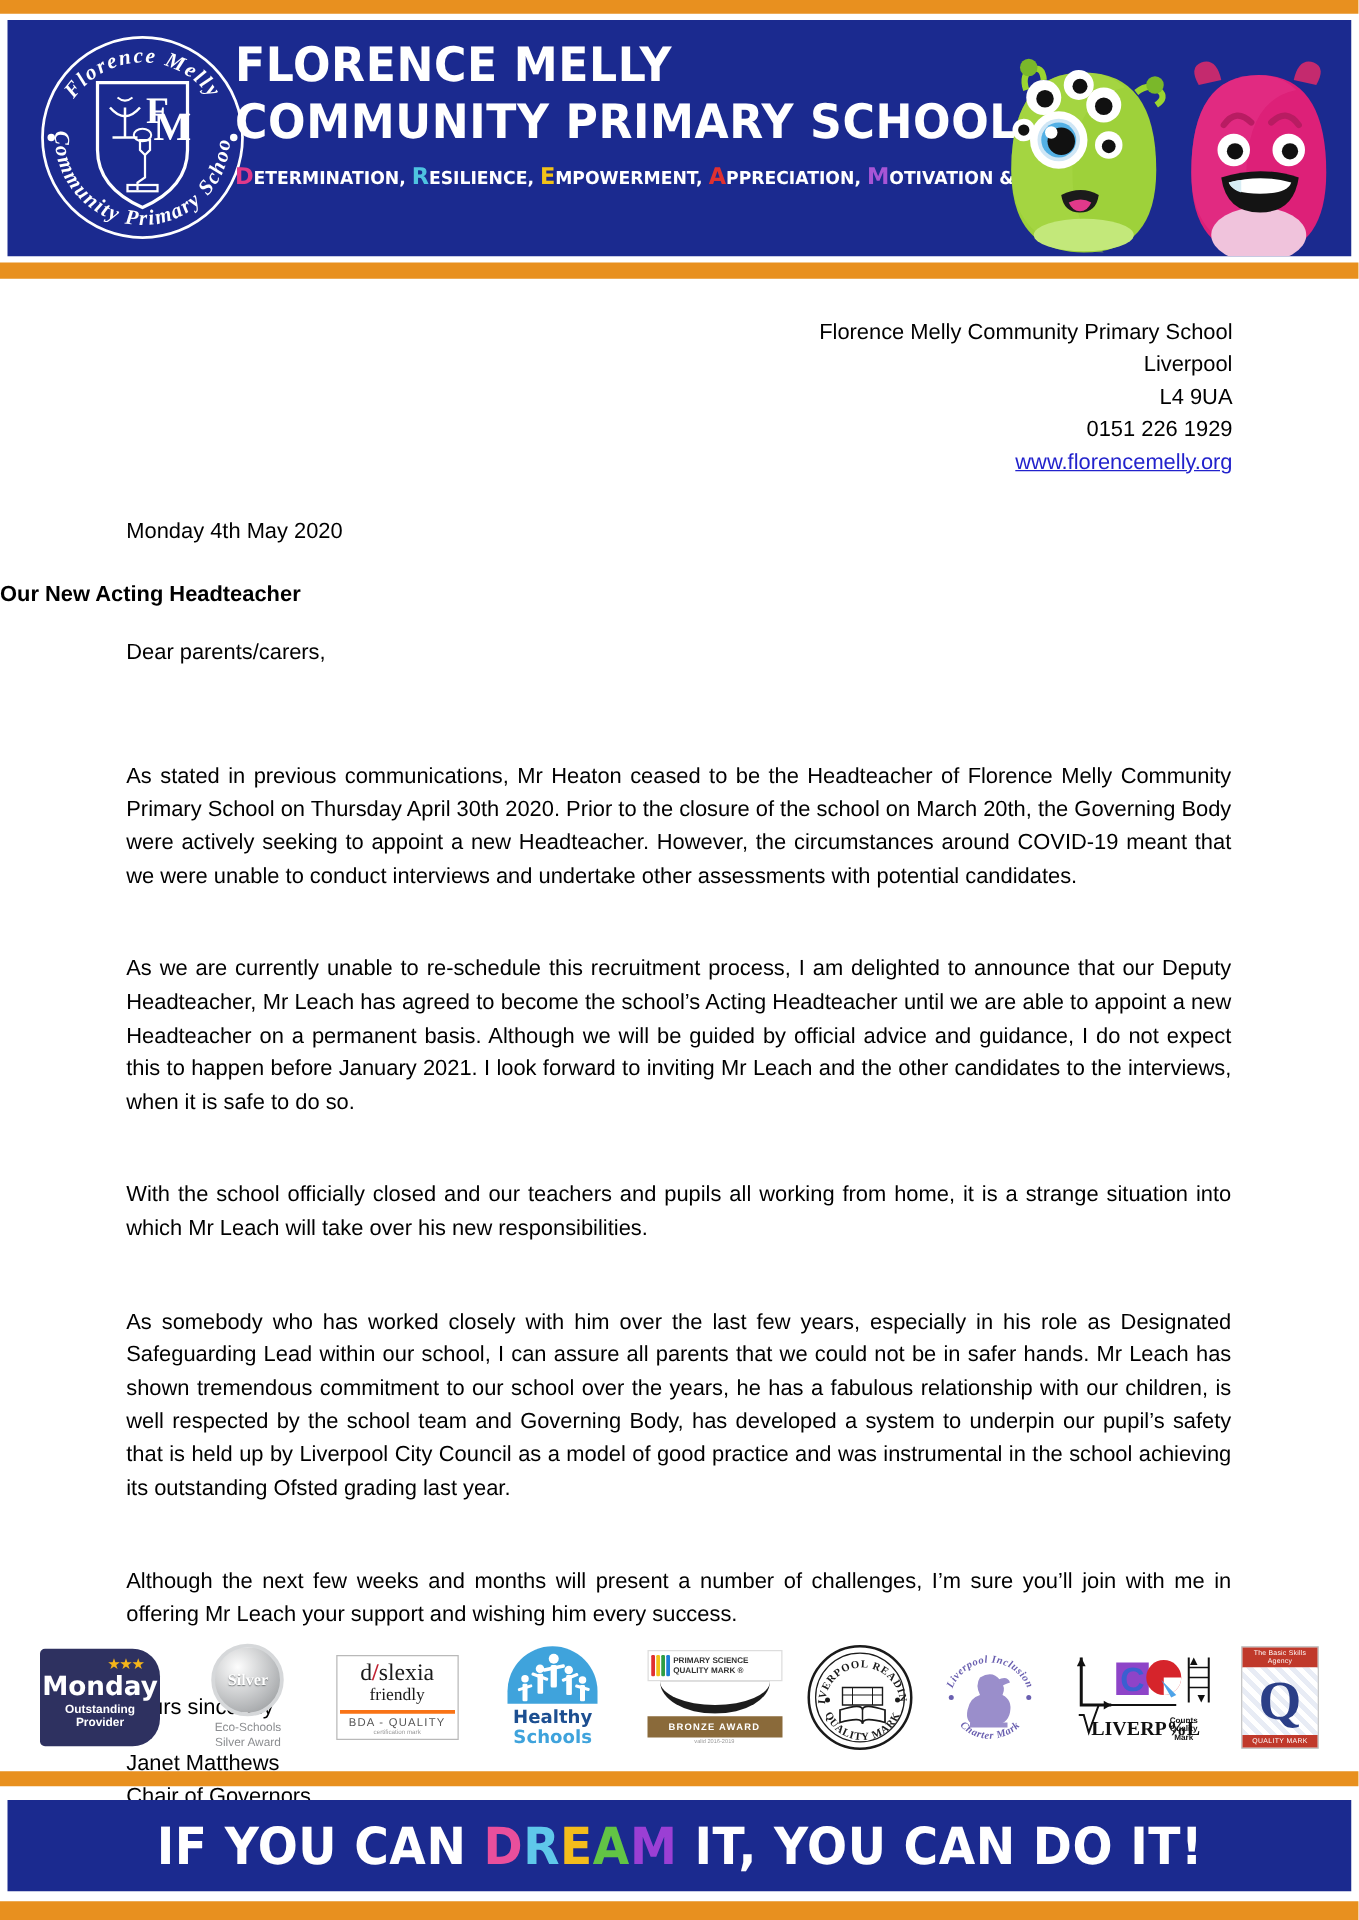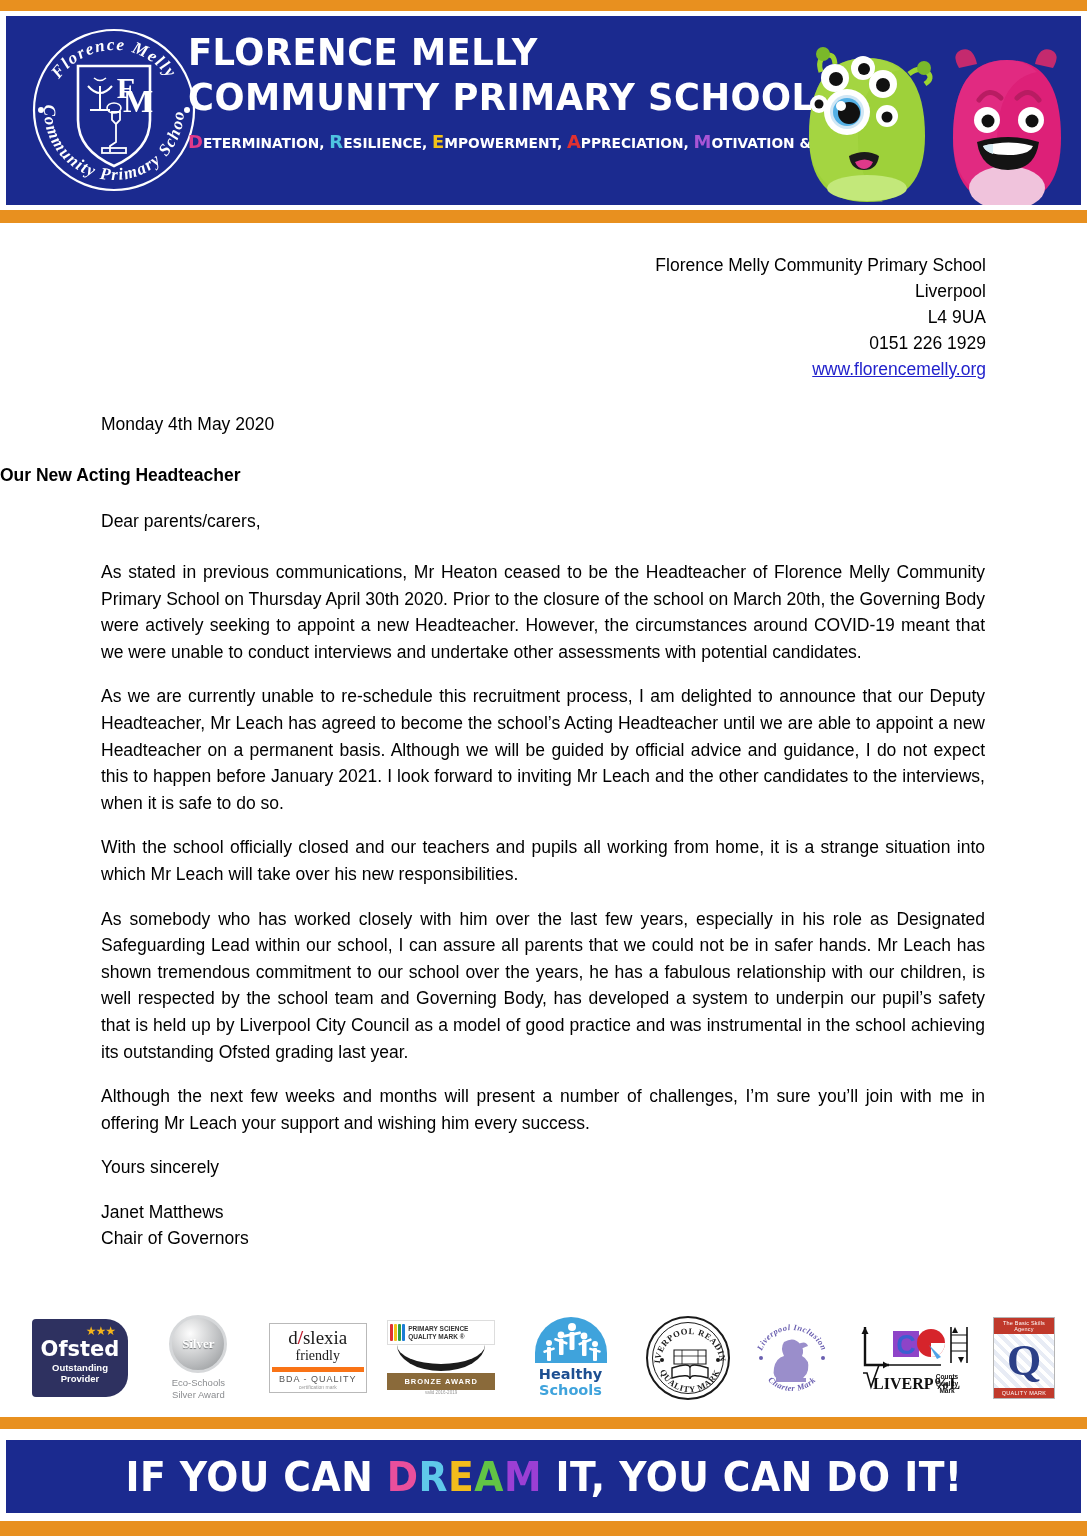--- a/index.html
+++ b/index.html
@@ -127,21 +127,21 @@
 
   .body-copy {
     position: absolute;
     left: 101px; top: 336px;
     width: 884px;
     font-size: 17.5px;
     line-height: 1.52;
     color: #000;
     text-align: justify;
   }
-  .body-copy p { margin-bottom: 18px; }
+  .body-copy p { margin-bottom: 18px; margin-top: 48px; }
   .body-copy p.last-left { text-align: left; }
   .sig-block { margin-top: 2px; }
   .sig-block .line { text-align: left; }
 
   
   .logos {
     position: absolute;
     left: 0; top: 1305px;
     width: 1087px;
     height: 105px;
@@ -209,21 +209,21 @@
     font-family: "Liberation Serif", serif;
     font-size: 19px; color: #1a1a1a; line-height: 1;
     position: relative;
   }
   .dys .top .tick { color: #c02030; font-weight: bold; }
   .dys .friendly {
     font-family: "Liberation Serif", serif;
     font-size: 14px; color: #1a1a1a; margin-top: 1px;
   }
   .dys .bda {
-    border-top: 5px solid #f97316;
+    border-top: 3px solid #f97316;
     margin-top: 3px; padding-top: 2px;
     font-size: 9px; color: #555; letter-spacing: 1px;
   }
   .dys .tiny { font-size: 5px; color: #999; }
 
   
   .psqm { width: 108px; text-align: center; }
   .psqm .top-row {
     display: flex; align-items: center; gap: 3px;
     border: 1px solid #ddd; padding: 3px 2px; background:#fff;
@@ -444,21 +444,21 @@
         <div class="line">Chair of Governors</div>
       </div>
     </div>
   </div>
 
   <div class="logos">
 
     <div class="logo-cell">
       <div class="ofsted">
         <div class="stars">★★★</div>
-        <div class="word">Ofsted</div>
+        <div class="word">Monday</div>
         <div class="sub">
           <div>Outstanding</div>
           <div>Provider</div>
         </div>
       </div>
     </div>
 
     <div class="logo-cell">
       <div class="eco">
         <div class="medal">
@@ -472,40 +472,20 @@
     </div>
 
     <div class="logo-cell">
       <div class="dys">
         <div class="top">
           <span>d</span><span class="tick">/</span><span>slexia</span>
         </div>
         <div class="friendly">friendly</div>
         <div class="bda">BDA - QUALITY</div>
         <div class="tiny">certification mark</div>
-      </div>
-    </div>
-
-    <div class="logo-cell">
-      <div class="psqm">
-        <div class="top-row">
-          <div class="bars">
-            <i style="background:#e03131"></i>
-              <i style="background:#f2c218"></i>
-              <i style="background:#2f9e44"></i>
-              <i style="background:#1c7ed6"></i>
-          </div>
-          <div class="txt">
-            <div>PRIMARY SCIENCE</div>
-            <div>QUALITY MARK ®</div>
-          </div>
-        </div>
-        <div class="swoosh"></div>
-        <div class="bronze">BRONZE AWARD</div>
-        <div class="vtiny">valid 2016-2019</div>
       </div>
     </div>
 
     <div class="logo-cell">
       <div class="healthy">
         <div class="dome">
           <svg viewBox="0 0 72 46" width="72" height="46" aria-hidden="true">
             <g fill="#ffffff">
               <circle cx="14" cy="26" r="3"></circle>
                 <rect x="12" y="30" width="4" height="14" rx="1"></rect>
@@ -526,20 +506,40 @@
           </svg>
         </div>
         <div class="word">
           <span class="w1">Healthy</span>
           <span class="w2">Schools</span>
         </div>
       </div>
     </div>
 
     <div class="logo-cell">
+      <div class="psqm">
+        <div class="top-row">
+          <div class="bars">
+            <i style="background:#e03131"></i>
+              <i style="background:#f2c218"></i>
+              <i style="background:#2f9e44"></i>
+              <i style="background:#1c7ed6"></i>
+          </div>
+          <div class="txt">
+            <div>PRIMARY SCIENCE</div>
+            <div>QUALITY MARK ®</div>
+          </div>
+        </div>
+        <div class="swoosh"></div>
+        <div class="bronze">BRONZE AWARD</div>
+        <div class="vtiny">valid 2016-2019</div>
+      </div>
+    </div>
+
+    <div class="logo-cell">
       <div class="lrqm">
         <svg viewBox="0 0 84 84" width="84" height="84" aria-hidden="true">
           <defs>
             <path id="lrTop" d="M 12 46 A 30 30 0 0 1 72 46" fill="none"></path>
             <path id="lrBot" d="M 10 42 A 32 32 0 0 0 74 42" fill="none"></path>
           </defs>
           <text font-family="Liberation Serif, serif" font-size="8.6" font-weight="bold" fill="#1a1a1a" letter-spacing=".7">
             <textPath href="#lrTop" startOffset="50%" text-anchor="middle">LIVERPOOL READING</textPath>
           </text>
           <text font-family="Liberation Serif, serif" font-size="8.6" font-weight="bold" fill="#1a1a1a" letter-spacing=".7">

